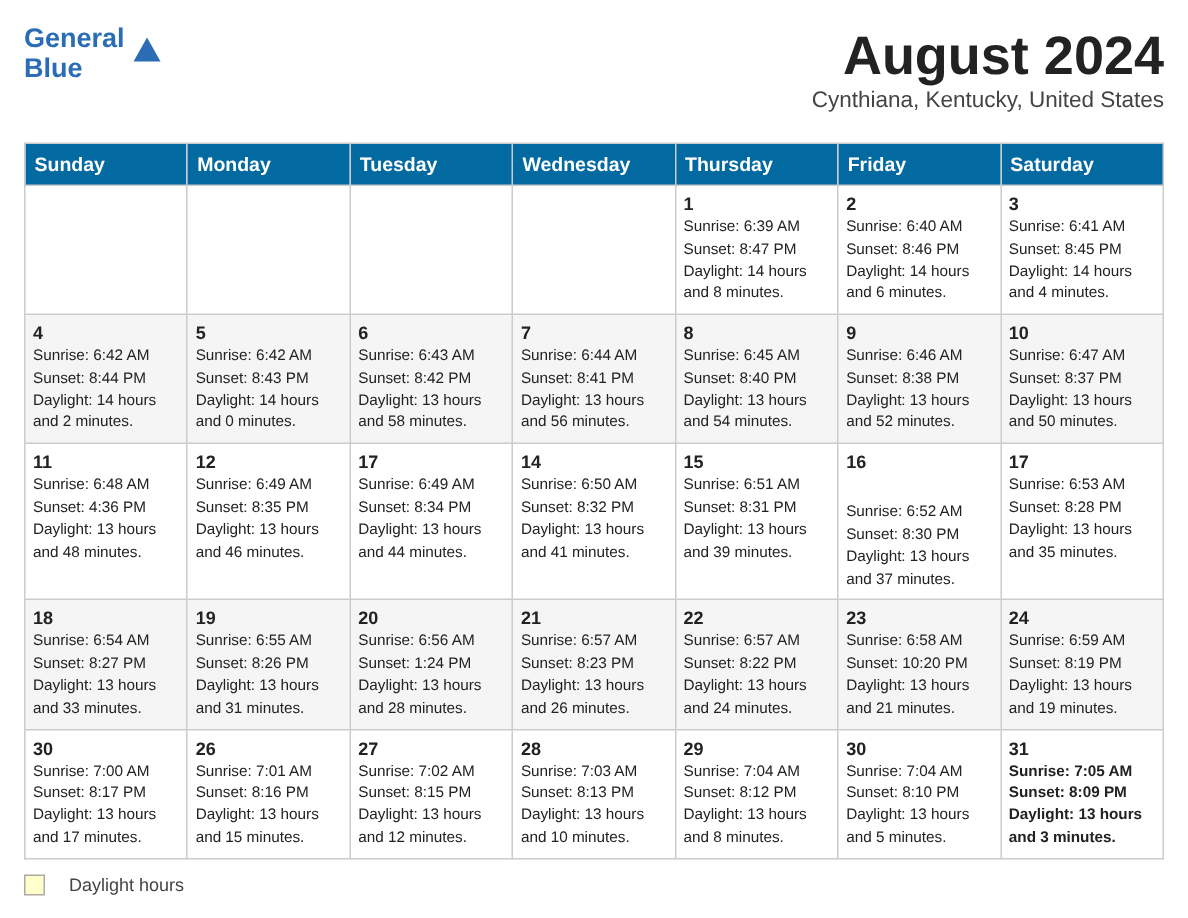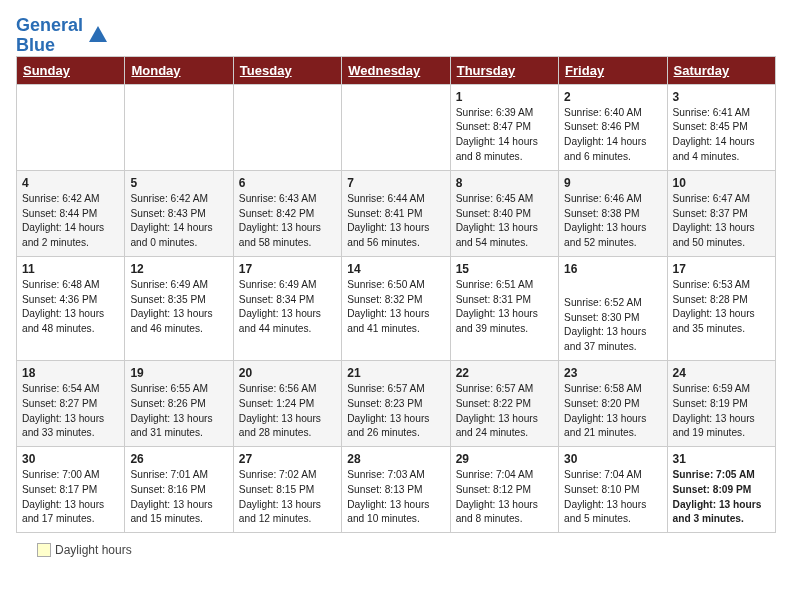--- a/index.html
+++ b/index.html
@@ -7,21 +7,21 @@
       font-family: Arial, sans-serif;
       background: #fff;
       width: 792px;
       min-height: 612px;
       padding: 16px;
     }
     .header {
       display: flex;
       justify-content: space-between;
       align-items: flex-start;
-      margin-bottom: 0;
+      margin-bottom: 20px;
     }
     .logo {
       display: flex;
       align-items: center;
     }
     .logo-text {
       font-size: 18px;
       font-weight: bold;
       color: #1a1a2e;
       line-height: 1.1;
@@ -44,28 +44,27 @@
     .subtitle {
       font-size: 15px;
       color: #444;
     }
     table {
       width: 100%;
       border-collapse: collapse;
       table-layout: fixed;
     }
     thead tr th {
-      background-color: #7f1d1d;
+      background-color: #0369a1;
       color: #fff;
       font-size: 13px;
       font-weight: bold;
       padding: 6px 6px;
       border: 1px solid #ccc;
       text-align: left;
-      text-decoration: underline;
     }
     tbody tr td {
       vertical-align: top;
       border: 1px solid #ccc;
       padding: 5px 5px;
       height: 82px;
       background: #fff;
       font-size: 10.5px;
       color: #222;
     }
@@ -84,22 +83,21 @@
       color: #222;
     }
     .footer {
       margin-top: 10px;
       font-size: 12px;
       color: #444;
     }
     .footer-legend {
       display: flex;
       align-items: center;
-      gap: 4px;
-      margin-left: 21px;
+      gap: 16px;
     }
     .footer-box {
       width: 14px;
       height: 14px;
       background: #ffffcc;
       border: 1px solid #aaa;
       display: inline-block;
     }
   </style>
 </head>
@@ -112,20 +110,24 @@
         <span>General</span><br>
         <span style="color:#2a6db5;">Blue</span>
       </div>
     </div>
     <div class="logo-icon">
       <svg width="22" height="22" viewBox="0 0 22 22">
         <polygon points="11,2 20,18 2,18" fill="#2a6db5"></polygon>
       </svg>
     </div>
   </div>
+  <div class="title-block">
+    <div class="main-title">August 2024</div>
+    <div class="subtitle">Cynthiana, Kentucky, United States</div>
+  </div>
 </div>
 
 <table>
   <thead>
     <tr id="weekday-row">
         <th>Sunday</th>
         <th>Monday</th>
         <th>Tuesday</th>
         <th>Wednesday</th>
         <th>Thursday</th>
@@ -295,21 +297,21 @@
         <td>
           <span class="day-num">22</span>
           <div class="day-info" style="white-space: pre-line;">Sunrise: 6:57 AM
 Sunset: 8:22 PM
 Daylight: 13 hours
 and 24 minutes.</div>
         </td>
         <td>
           <span class="day-num">23</span>
           <div class="day-info" style="white-space: pre-line;">Sunrise: 6:58 AM
-Sunset: 8:20 PM
+Sunset: 10:20 PM
 Daylight: 13 hours
 and 21 minutes.</div>
         </td>
         <td>
           <span class="day-num">24</span>
           <div class="day-info" style="white-space: pre-line;">Sunrise: 6:59 AM
 Sunset: 8:19 PM
 Daylight: 13 hours
 and 19 minutes.</div>
         </td>

